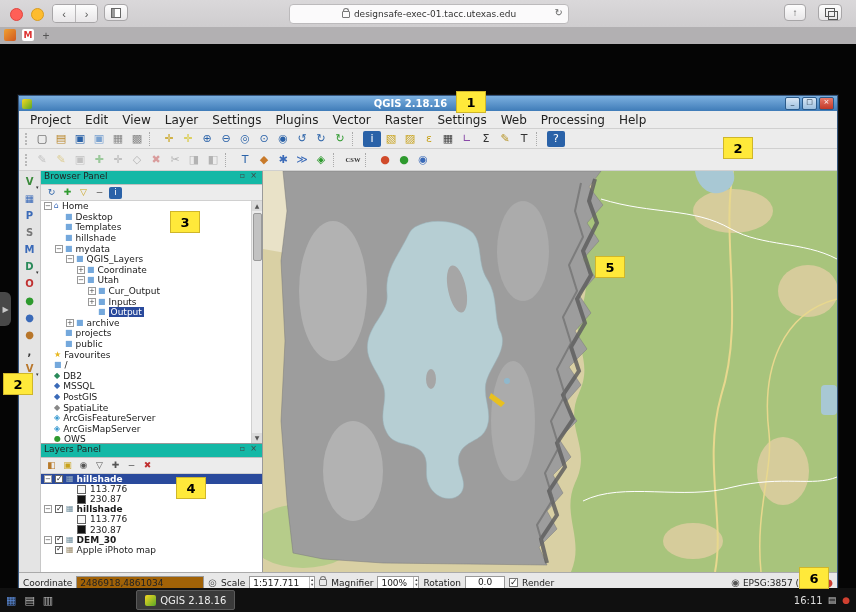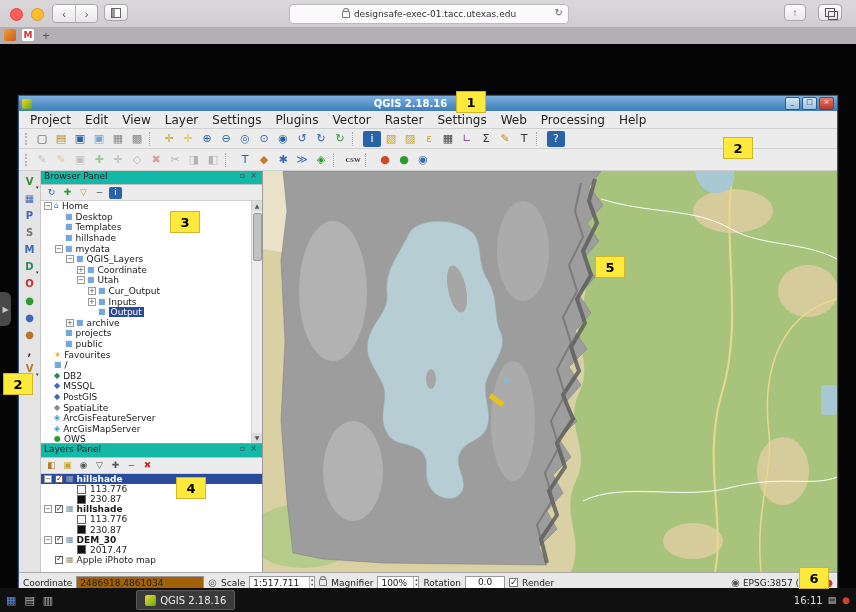--- a/index.html
+++ b/index.html
@@ -675,26 +675,20 @@
 
                   <div class="lrow" data-level="0" data-type="layer" data-checked="true" data-bold="true">
                     <span class="texp">−</span>
                     <span class="lcheck"></span>
                     <span class="lico" style="color: rgb(106, 138, 154);">▦</span>
 
                     <span class="llabel">DEM_30</span>
                   </div>
 
 
-                  <div class="lrow" data-level="1" data-type="value">
-                    <span class="texp"></span>
-
-                    <span class="swatch" style="background: rgb(17, 17, 17);"></span>
-                    <span class="llabel">2017.47</span>
-                  </div>
 
                   <div class="lrow" data-level="0" data-type="layer" data-checked="true" data-bold="false">
                     <span class="texp"></span>
                     <span class="lcheck"></span>
                     <span class="lico" style="color: rgb(154, 138, 106);">▦</span>
 
                     <span class="llabel">Apple iPhoto map</span>
                   </div>
                 </div>
             </div>

